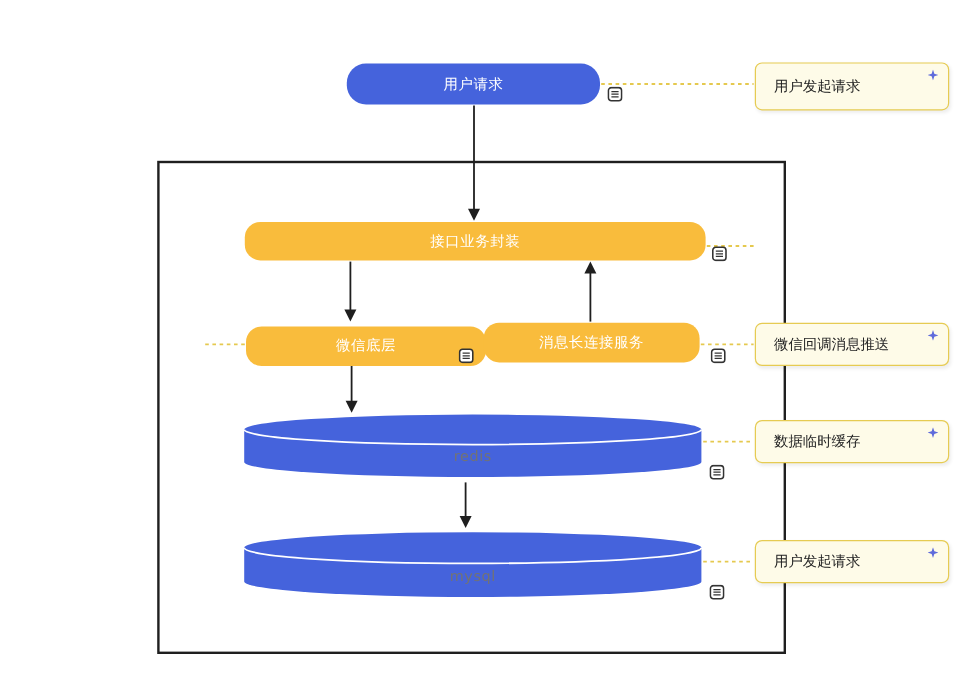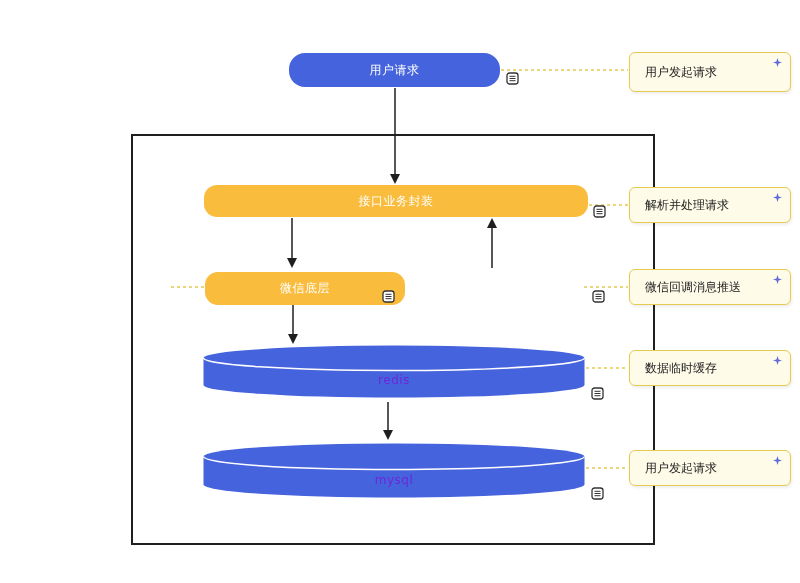--- a/index.html
+++ b/index.html
@@ -24,21 +24,21 @@
   #node-long-conn{left:403px;top:269px;width:180px;height:33px;}
 
   .cylinder{position:absolute;}
   #cyl-redis{left:203px;top:345px;width:382px;height:53px;}
   #cyl-mysql{left:203px;top:443px;width:382px;height:55px;}
   .cylinder svg{position:absolute;left:0;top:0;}
   .cyl-body{fill:var(--node-blue,#4563dc);}
   .cyl-split{stroke:#ffffff;stroke-width:1.5;fill:none;}
   .cyl-label{
     position:absolute;left:0;right:0;bottom:11px;text-align:center;
-    color:#6d28d9;font-size:12px;letter-spacing:.5px;
+    color:#737373;font-size:12px;letter-spacing:.5px;
   }
 
   .annotation{
     position:absolute;box-sizing:border-box;width:162px;
     background:var(--annotation-bg,#fefbe8);
     border:1px solid var(--annotation-border,#e6cb52);
     border-radius:6px;display:flex;align-items:center;
     padding:0 22px 0 15px;font-size:12px;color:#222222;
     box-shadow:1px 2px 3px rgba(0,0,0,0.07);
   }
@@ -109,20 +109,23 @@
 
   <div id="node-user-request" class="node node-blue">
     <span>用户请求</span>
   </div>
   <div id="node-api-wrapper" class="node node-yellow">
     <span>接口业务封装</span>
   </div>
   <div id="node-wechat-base" class="node node-yellow">
     <span>微信底层</span>
   </div>
+  <div id="node-long-conn" class="node node-yellow">
+    <span>消息长连接服务</span>
+  </div>
 
   <div id="cyl-redis" class="cylinder">
     <svg width="382" height="53" viewBox="0 0 382 53">
       <path class="cyl-body" d="M0.5,13 A190.5,12.5 0 0 1 381.5,13 L381.5,40 A190.5,12.5 0 0 1 0.5,40 Z"></path>
       <path class="cyl-split" d="M0.5,13 A190.5,12.5 0 0 0 381.5,13"></path>
     </svg>
     <span class="cyl-label">redis</span>
   </div>
   <div id="cyl-mysql" class="cylinder">
     <svg width="382" height="55" viewBox="0 0 382 55">
@@ -133,28 +136,20 @@
   </div>
 
   <div id="ann-user-initiates" class="annotation">
     <span>用户发起请求</span>
     <span class="sparkle">
       <svg width="9" height="9" viewBox="0 0 9 9">
           <path d="M4.5,0 L5.6,3.4 L9,4.5 L5.6,5.6 L4.5,9 L3.4,5.6 L0,4.5 L3.4,3.4 Z"></path>
         </svg>
     </span>
   </div>
-  <div id="ann-parse-handle" class="annotation">
-    <span>解析并处理请求</span>
-    <span class="sparkle">
-      <svg width="9" height="9" viewBox="0 0 9 9">
-          <path d="M4.5,0 L5.6,3.4 L9,4.5 L5.6,5.6 L4.5,9 L3.4,5.6 L0,4.5 L3.4,3.4 Z"></path>
-        </svg>
-    </span>
-  </div>
   <div id="ann-wechat-callback" class="annotation">
     <span>微信回调消息推送</span>
     <span class="sparkle">
       <svg width="9" height="9" viewBox="0 0 9 9">
           <path d="M4.5,0 L5.6,3.4 L9,4.5 L5.6,5.6 L4.5,9 L3.4,5.6 L0,4.5 L3.4,3.4 Z"></path>
         </svg>
     </span>
   </div>
   <div id="ann-temp-cache" class="annotation">
     <span>数据临时缓存</span>

